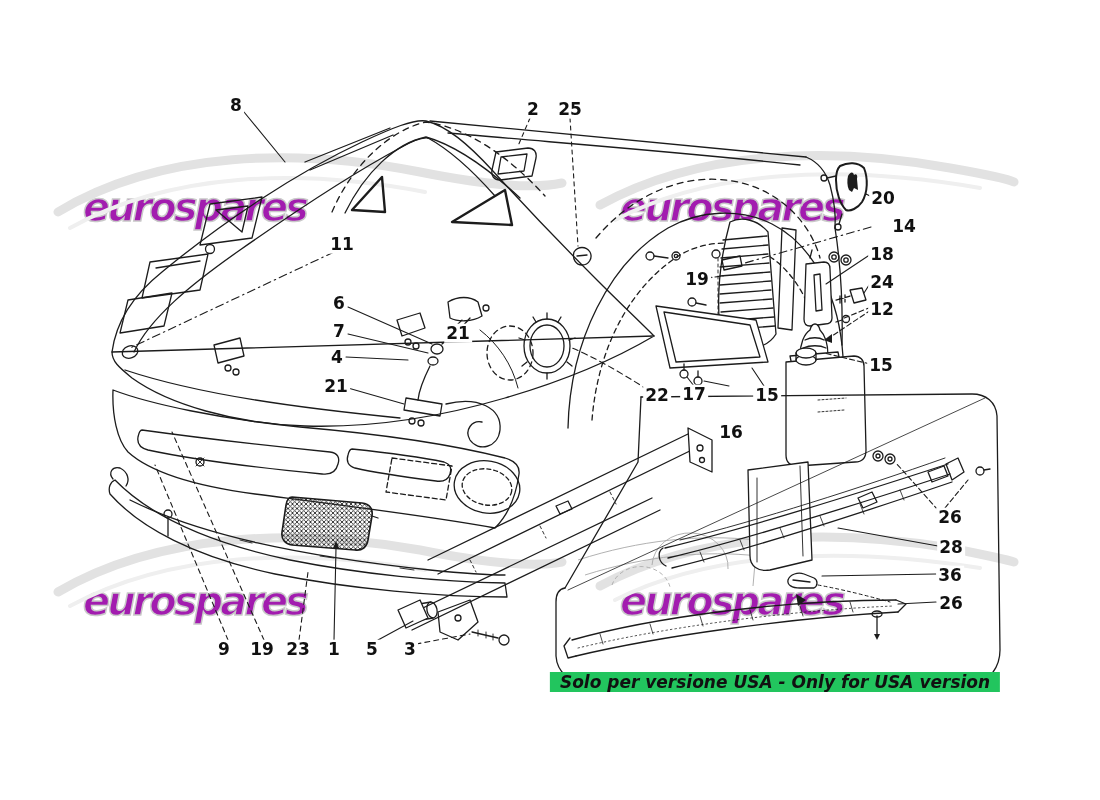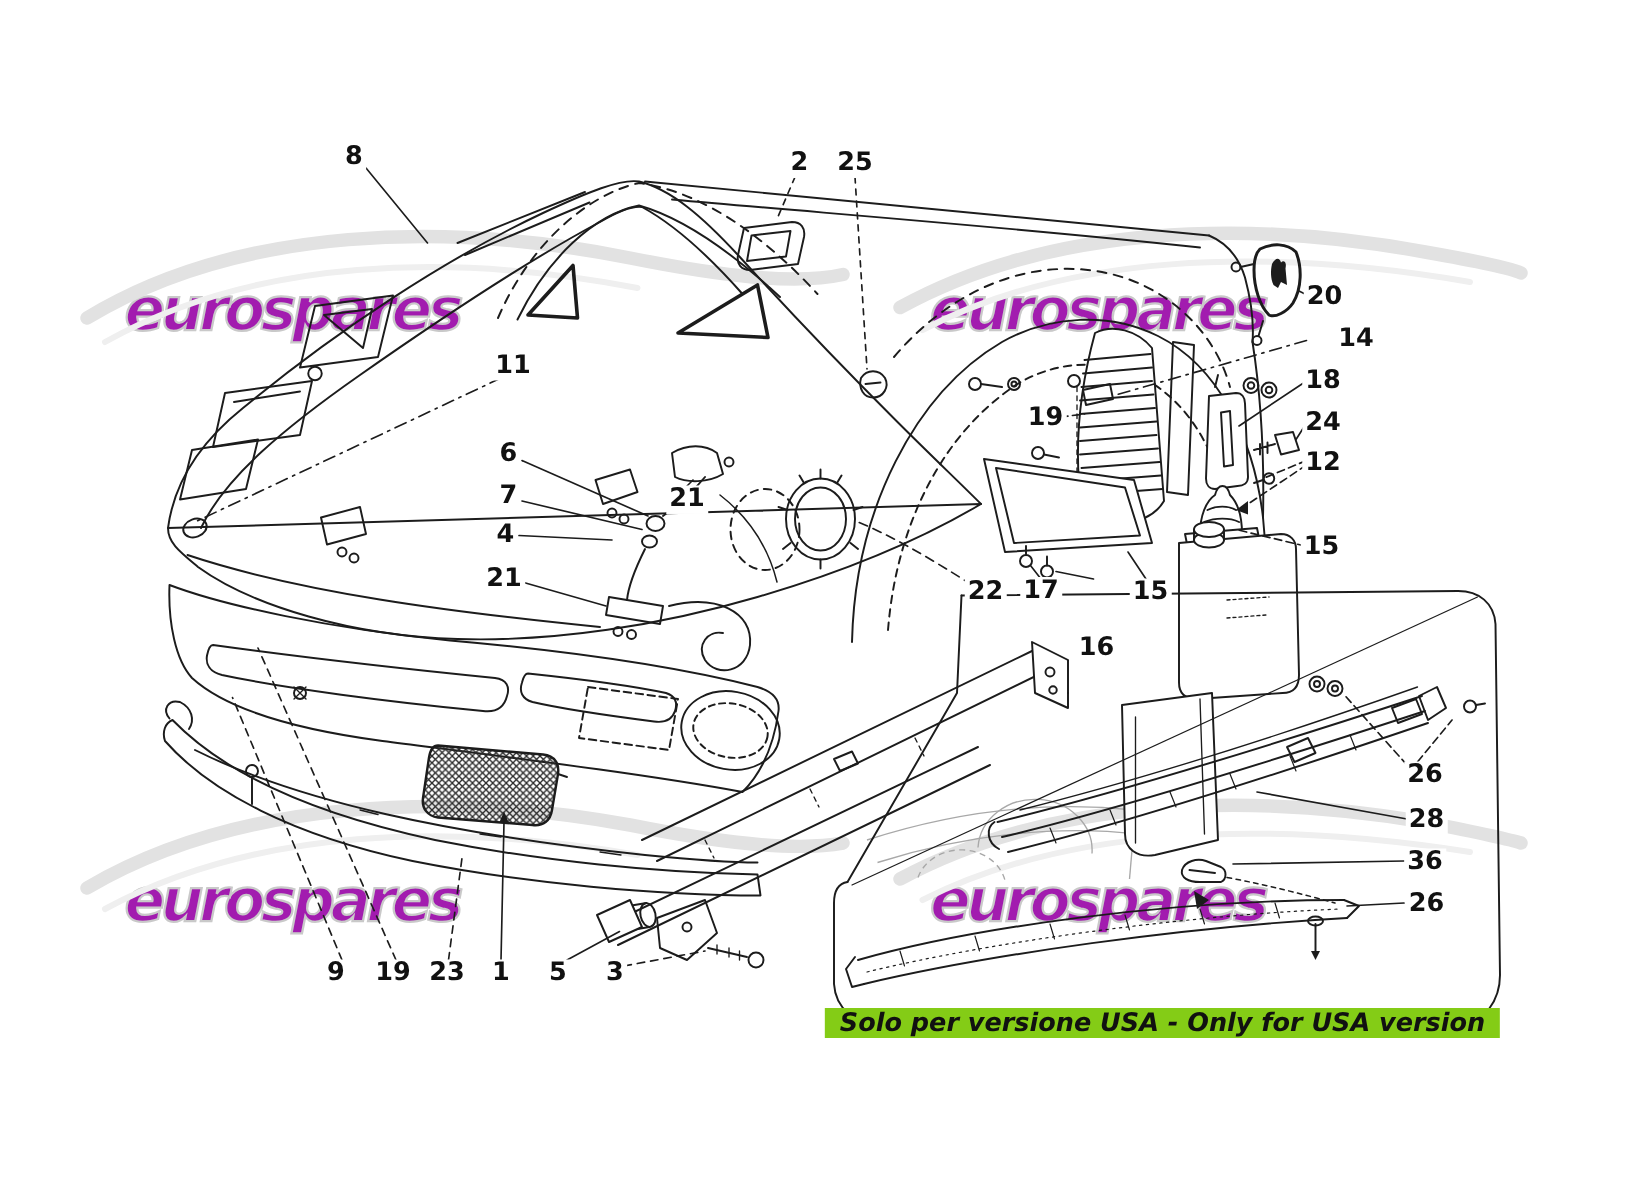--- a/index.html
+++ b/index.html
@@ -6,21 +6,21 @@
   #stage{position:relative;width:1100px;height:800px;background:#ffffff;overflow:hidden;
          font-family:"DejaVu Sans","Liberation Sans",sans-serif;}
   #drawing{position:absolute;left:0;top:0;}
   .watermark{position:absolute;font-weight:bold;font-style:italic;font-size:40px;
              letter-spacing:-3px;color:#a21caf;-webkit-text-stroke:1.5px #c9c9c9;
              white-space:nowrap;user-select:none;}
   #label-layer{position:absolute;left:0;top:0;width:1100px;height:800px;}
   .part-label{position:absolute;transform:translate(-50%,-50%);font-weight:bold;
               font-size:17px;color:#111;background:#ffffff;padding:0 2px;line-height:1.1;}
   .usa-caption{position:absolute;transform:translate(-50%,-50%);font-weight:bold;
-               font-style:italic;font-size:17px;color:#111;background:#84cc16;
+               font-style:italic;font-size:17px;color:#111;background:#22c55e;
                padding:0 10px;white-space:nowrap;}
 </style>
 </head>
 <body>
 
 <div id="stage">
 
   <div class="watermark" style="left:83px;top:184px;">eurospares</div>
   <div class="watermark" style="left:620px;top:184px;">eurospares</div>
   <div class="watermark" style="left:83px;top:578px;">eurospares</div>

